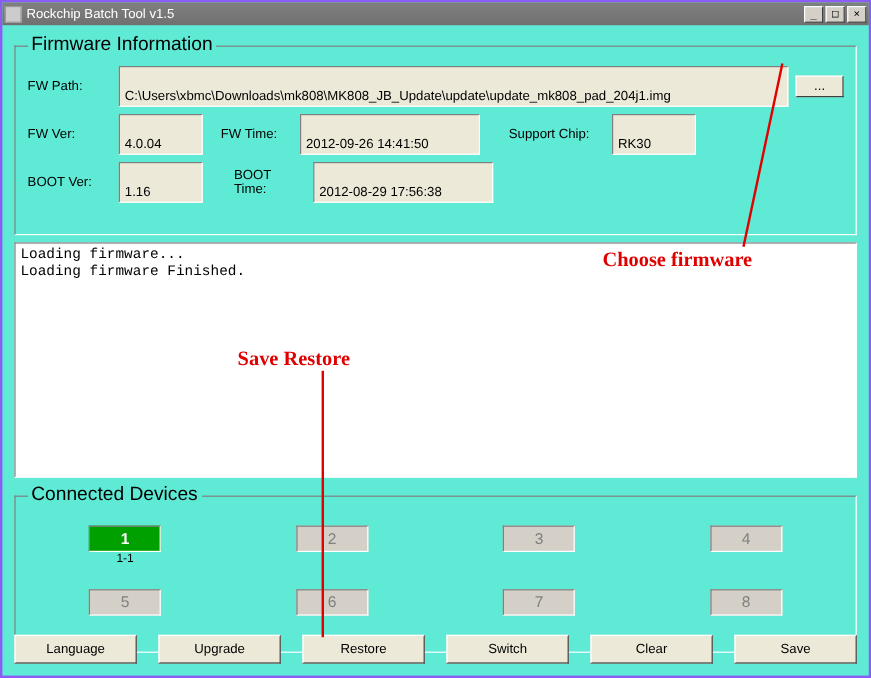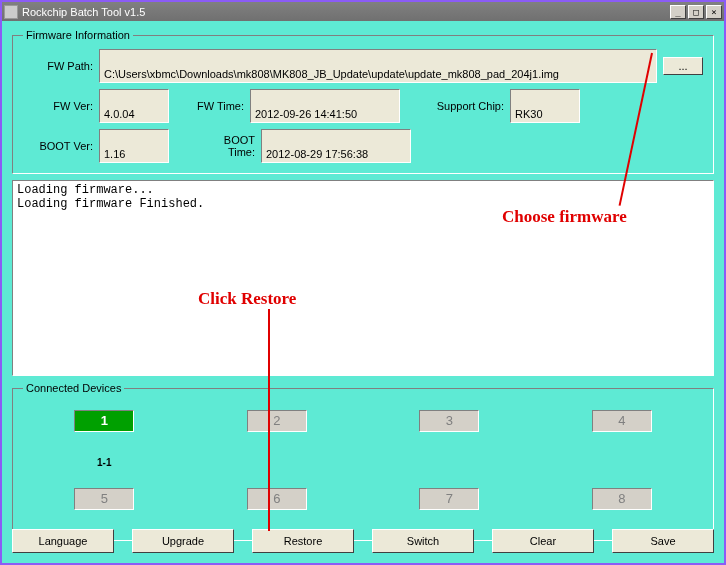--- a/index.html
+++ b/index.html
@@ -52,26 +52,26 @@
   }
   fieldset.groupbox {
     border: 1px solid #fff;
     border-top: 1px solid #808080;
     border-left: 1px solid #808080;
     margin: 0 0 6px 0;
     padding: 8px 10px 10px 10px;
     position: relative;
   }
   fieldset.groupbox legend {
-    font-size: 11px;
+    font-size: 16px;
     color: #000;
     padding: 0 3px;
   }
   .row { display: flex; align-items: center; margin-bottom: 6px; gap: 6px; }
-  .lbl { color: #000; text-align: right; }
+  .lbl { color: #000; }
   .inset-field {
     background: #ece9d8;
     border: 1px solid #808080;
     border-right-color: #fff;
     border-bottom-color: #fff;
     height: 18px;
     line-height: 16px;
     padding: 16px 4px;
     font-size: 11px;
     color: #000;
@@ -124,22 +124,21 @@
   }
   .devslot.active {
     background: #00a000;
     color: #fff;
     font-weight: bold;
   }
   .devlabel {
     text-align: center;
     font-size: 10px;
     color: #000;
-    margin-top: 25px;
-    font-weight: bold;
+    margin-top: 0;
   }
   .devwrap { text-align: center; }
   
   .bottom-bar {
     position: absolute;
     left: 10px; right: 10px; bottom: 10px;
     display: flex;
     gap: 18px;
   }
   .bottom-bar .btn {
@@ -187,21 +186,21 @@
 
       <div class="row">
         <span class="lbl" style="width:70px">FW Ver:</span>
         <div class="inset-field" style="width:70px">4.0.04</div>
         <span class="lbl" style="width:60px;margin-left:9px">FW Time:</span>
         <div class="inset-field" style="width:150px">2012-09-26 14:41:50</div>
         <span class="lbl" style="width:80px;margin-left:18px">Support Chip:</span>
         <div class="inset-field" style="width:70px">RK30</div>
       </div>
 
-      <div class="row" style="margin-bottom:0">
+      <div class="row" style="margin-bottom:16px">
         <span class="lbl" style="width:70px">BOOT Ver:</span>
         <div class="inset-field" style="width:70px">1.16</div>
         <span class="lbl" style="width:60px;margin-left:20px">BOOT Time:</span>
         <div class="inset-field" style="width:150px">2012-08-29 17:56:38</div>
       </div>
     </fieldset>
 
     <div class="log"><span>Loading firmware...</span>
 <span>Loading firmware Finished.</span></div>
 
@@ -244,17 +243,17 @@
       <button class="btn">Upgrade</button>
       <button class="btn">Restore</button>
       <button class="btn">Switch</button>
       <button class="btn">Clear</button>
       <button class="btn">Save</button>
     </div>
 
     <div class="ann-text" style="left:500px;top:186px">Choose firmware</div>
     <div class="ann-line" style="left:649px;top:32px;width:2px;height:156px;transform:rotate(12deg);transform-origin:top"></div>
 
-    <div class="ann-text" style="left:196px;top:268px">Click Restore</div>
+    <div class="ann-text" style="left:196px;top:268px">Save Restore</div>
     <div class="ann-line" style="left:266px;top:288px;width:2px;height:222px"></div>
 
   </div>
 </div>
 
 </body></html>

